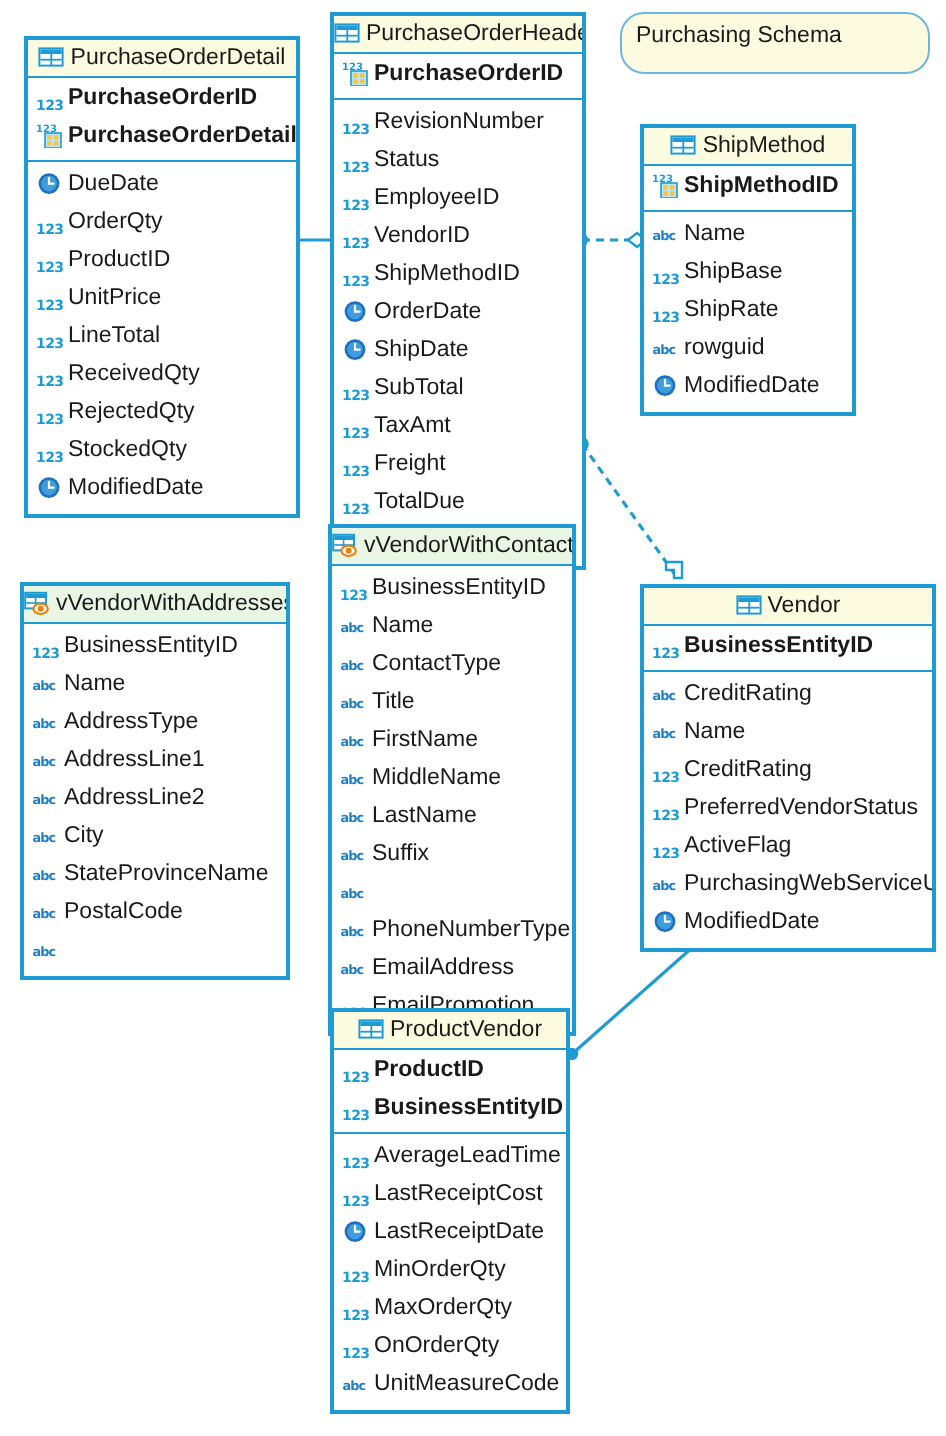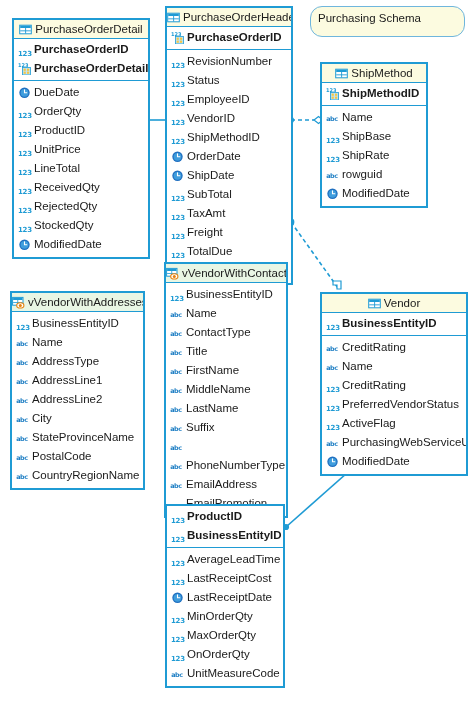--- a/index.html
+++ b/index.html
@@ -303,21 +303,21 @@
                 <text x="0.2" y="10" font-family="DejaVu Sans" font-size="6.4" font-weight="bold" fill="#1f7fc4">abc</text>
               </svg></span><span class="lbl">City</span></div>
           <div class="row"><span class="ico ico-abc"><svg viewBox="0 0 13 13" width="13" height="13" xmlns="http://www.w3.org/2000/svg">
                 <text x="0.2" y="10" font-family="DejaVu Sans" font-size="6.4" font-weight="bold" fill="#1f7fc4">abc</text>
               </svg></span><span class="lbl">StateProvinceName</span></div>
           <div class="row"><span class="ico ico-abc"><svg viewBox="0 0 13 13" width="13" height="13" xmlns="http://www.w3.org/2000/svg">
                 <text x="0.2" y="10" font-family="DejaVu Sans" font-size="6.4" font-weight="bold" fill="#1f7fc4">abc</text>
               </svg></span><span class="lbl">PostalCode</span></div>
           <div class="row"><span class="ico ico-abc"><svg viewBox="0 0 13 13" width="13" height="13" xmlns="http://www.w3.org/2000/svg">
                 <text x="0.2" y="10" font-family="DejaVu Sans" font-size="6.4" font-weight="bold" fill="#1f7fc4">abc</text>
-              </svg></span><span class="lbl">CountryRegionName</span></div>
+              </svg></span></div>
         </div>
       </div>
       <div class="entity" style="left: 164px; top: 262px; width: 124px;">
         <div class="ent-header view-hdr"><span class="hdr-inner"><span class="ico ico-svg"><svg viewBox="0 0 13 13" width="13" height="13" xmlns="http://www.w3.org/2000/svg">
                 <rect x="0.6" y="1.4" width="10.4" height="7.8" fill="#ffffff" stroke="#1f9bd4" stroke-width="1"></rect>
                 <rect x="1.1" y="1.9" width="9.4" height="2.1" fill="#1f9bd4"></rect>
                 <rect x="5.4" y="4.0" width="0.8" height="4.9" fill="#1f9bd4"></rect>
                 <rect x="1.1" y="6.1" width="9.4" height="0.8" fill="#1f9bd4"></rect>
                 <ellipse cx="8.3" cy="9.4" rx="3.6" ry="2.6" fill="#ffffff" stroke="#e8820c" stroke-width="1.1"></ellipse>
                 <circle cx="8.3" cy="9.4" r="1.5" fill="#e8820c"></circle>
@@ -381,20 +381,26 @@
                 <text x="0.2" y="10" font-family="DejaVu Sans" font-size="6.4" font-weight="bold" fill="#1f7fc4">abc</text>
               </svg></span><span class="lbl">PurchasingWebServiceURL</span></div>
           <div class="row"><span class="ico ico-svg"><svg viewBox="0 0 13 13" width="13" height="13" xmlns="http://www.w3.org/2000/svg">
                 <circle cx="6.5" cy="6.8" r="5.2" fill="#1f6fc0"></circle>
                 <circle cx="6.5" cy="6.8" r="3.9" fill="#3f9ddd"></circle>
                 <path d="M6.5 3.9 L6.5 6.8 L8.8 6.8" stroke="#ffffff" stroke-width="1.1" fill="none" stroke-linecap="round"></path>
               </svg></span><span class="lbl">ModifiedDate</span></div>
         </div>
       </div>
       <div class="entity" style="left: 165px; top: 504px; width: 120px;">
+        <div class="ent-header"><span class="hdr-inner"><span class="ico ico-svg"><svg viewBox="0 0 13 13" width="13" height="13" xmlns="http://www.w3.org/2000/svg">
+                <rect x="0.7" y="2.2" width="11.6" height="8.6" fill="#ffffff" stroke="#1f9bd4" stroke-width="1"></rect>
+                <rect x="1.2" y="2.7" width="10.6" height="2.3" fill="#1f9bd4"></rect>
+                <rect x="6.2" y="5.0" width="0.9" height="5.5" fill="#1f9bd4"></rect>
+                <rect x="1.2" y="7.4" width="10.6" height="0.9" fill="#1f9bd4"></rect>
+              </svg></span><span>ProductVendor</span></span></div>
         <div class="pk-group">
           <div class="row pk"><span class="ico ico-num">123</span><span class="lbl">ProductID</span></div>
           <div class="row pk"><span class="ico ico-num">123</span><span class="lbl">BusinessEntityID</span></div>
         </div>
         <div class="attr-group">
           <div class="row"><span class="ico ico-num">123</span><span class="lbl">AverageLeadTime</span></div>
           <div class="row"><span class="ico ico-num">123</span><span class="lbl">LastReceiptCost</span></div>
           <div class="row"><span class="ico ico-svg"><svg viewBox="0 0 13 13" width="13" height="13" xmlns="http://www.w3.org/2000/svg">
                 <circle cx="6.5" cy="6.8" r="5.2" fill="#1f6fc0"></circle>
                 <circle cx="6.5" cy="6.8" r="3.9" fill="#3f9ddd"></circle>

